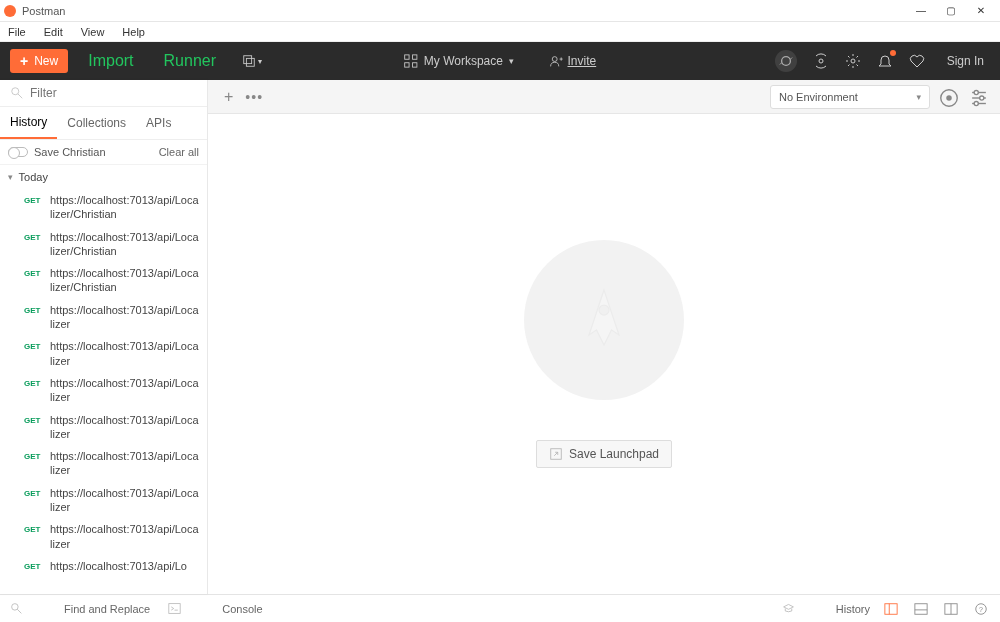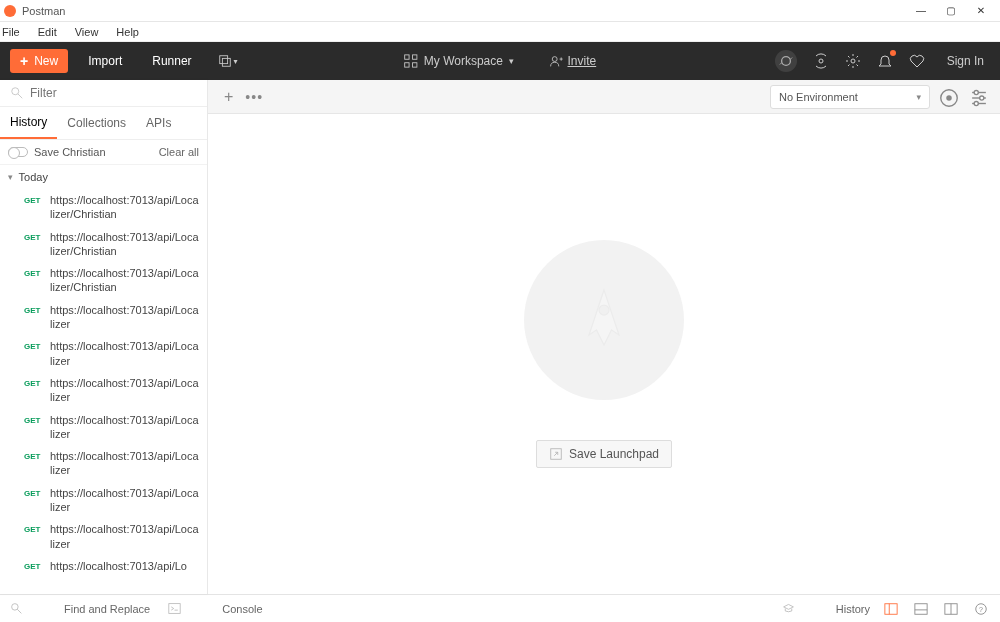--- a/index.html
+++ b/index.html
@@ -4,27 +4,27 @@
 <style>
   * { box-sizing: border-box; margin: 0; padding: 0; }
   html, body { width: 1000px; height: 622px; font-family: "Helvetica Neue", Arial, sans-serif; font-size: 12px; color: #333; background: #fff; overflow: hidden; }
   
   .titlebar { height: 22px; display: flex; align-items: center; padding: 0 4px; background: #fff; border-bottom: 1px solid #e6e6e6; }
   .titlebar .logo { width: 12px; height: 12px; border-radius: 50%; background: #ff6c37; margin-right: 6px; }
   .titlebar .title { color: #555; font-size: 11px; }
   .titlebar .ctrls { margin-left: auto; display: flex; }
   .titlebar .ctrl { width: 30px; height: 22px; display: flex; align-items: center; justify-content: center; color: #333; font-size: 10px; }
   
-  .menubar { height: 20px; display: flex; align-items: center; padding: 0 2px; background: #fff; border-bottom: 1px solid #eee; }
+  .menubar { height: 20px; display: flex; align-items: center; padding: 0 8px; background: #fff; border-bottom: 1px solid #eee; }
   .menubar .menu { font-size: 11px; color: #333; margin-right: 18px; }
   
   .toolbar { height: 38px; background: #2b2b2b; display: flex; align-items: center; padding: 0 10px; }
   .btn-new { display: flex; align-items: center; background: #ff6c37; color: #fff; padding: 5px 10px; border-radius: 3px; font-size: 12px; margin-right: 10px; cursor: pointer; }
   .btn-new .plus { margin-right: 6px; font-weight: bold; font-size: 14px; line-height: 1; }
-  .btn-dark { color: #ffffff; padding: 5px 10px; border-radius: 3px; font-size: 12px; margin-right: 10px; cursor: pointer; }
+  .btn-dark { color: #22c55e; padding: 5px 10px; border-radius: 3px; font-size: 16px; margin-right: 10px; cursor: pointer; }
   .btn-icon-dark { color: #ccc; padding: 4px 6px; border-radius: 3px; margin-right: 10px; cursor: pointer; display: flex; align-items: center; }
   .btn-icon-dark svg { width: 14px; height: 14px; }
   .tool-center { position: absolute; left: 50%; transform: translateX(-50%); display: flex; align-items: center; color: #ccc; }
   .workspace { display: flex; align-items: center; padding: 5px 8px; cursor: pointer; border-radius: 3px; }
   .workspace svg { width: 14px; height: 14px; margin-right: 6px; }
   .workspace .chev { margin-left: 6px; font-size: 9px; }
   .invite { display: flex; align-items: center; margin-left: 20px; padding: 5px 8px; cursor: pointer; border-radius: 3px; text-decoration: underline; }
   .invite svg { width: 13px; height: 13px; margin-right: 5px; }
   .tool-right { margin-left: auto; display: flex; align-items: center; gap: 16px; color: #ccc; }
   .tool-icon { width: 16px; height: 16px; display:flex; align-items:center; justify-content:center; cursor: pointer; position:relative; }

